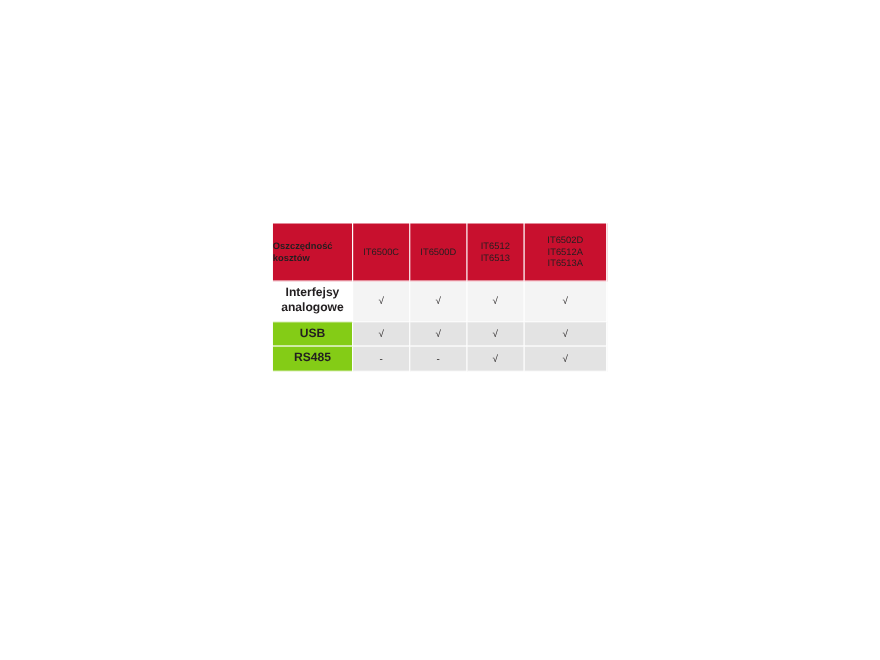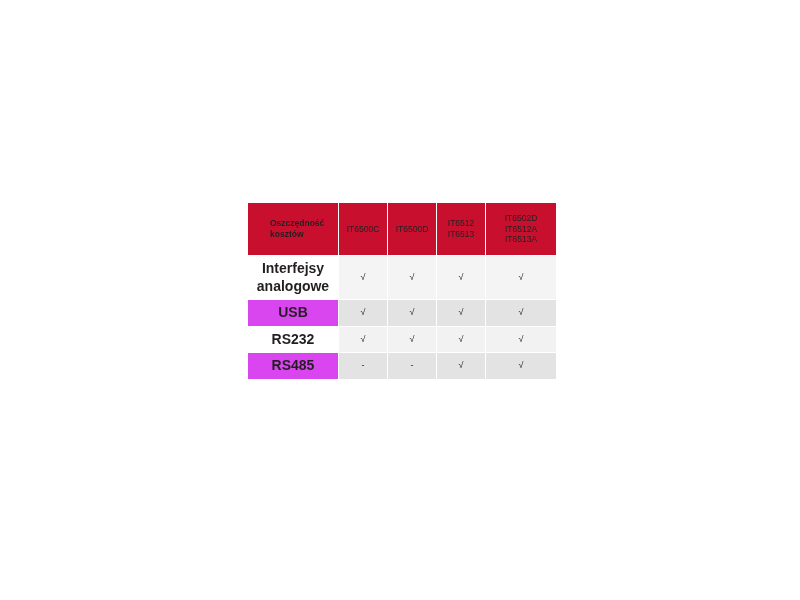--- a/index.html
+++ b/index.html
@@ -41,41 +41,41 @@
   thead th {
     background: #c8102e;
     color: #ffffff;
     height: 52px;
     font-weight: bold;
     font-size: 8.5px;
     padding: 2px 3px;
   }
   thead th.col-first {
     text-align: left;
-    padding-left: 22px;
+    padding-left: 0;
     width: 68px;
   }
   thead th.col-model {
     font-weight: normal;
     width: 48px;
   }
   thead th.col-model.wide {
     width: 70px;
   }
   .hdr-line { display: block; }
 
   tbody td.rowlabel {
     background: #ffffff;
     font-weight: bold;
     text-align: center;
     padding: 4px 4px;
-    font-size: 14px;
+    font-size: 11px;
   }
   tbody tr.alt td.rowlabel {
-    background: #d946ef;
+    background: #84cc16;
   }
   tbody td.val {
     background: #f2f2f2;
     height: 18px;
     font-size: 9px;
   }
   tbody tr.alt td.val {
     background: #e3e3e3;
   }
   tbody tr.first td.val {
@@ -129,29 +129,20 @@
         </tr>
         <tr class="alt">
           <td class="rowlabel">
             <span class="hdr-line">USB</span>
           </td>
           <td class="val"><span class="check">√</span></td>
           <td class="val"><span class="check">√</span></td>
           <td class="val"><span class="check">√</span></td>
           <td class="val"><span class="check">√</span></td>
         </tr>
-        <tr>
-          <td class="rowlabel">
-            <span class="hdr-line">RS232</span>
-          </td>
-          <td class="val"><span class="check">√</span></td>
-          <td class="val"><span class="check">√</span></td>
-          <td class="val"><span class="check">√</span></td>
-          <td class="val"><span class="check">√</span></td>
-        </tr>
         <tr class="alt">
           <td class="rowlabel">
             <span class="hdr-line">RS485</span>
           </td>
           <td class="val"><span class="dash">-</span></td>
           <td class="val"><span class="dash">-</span></td>
           <td class="val"><span class="check">√</span></td>
           <td class="val"><span class="check">√</span></td>
         </tr>
       </tbody>

